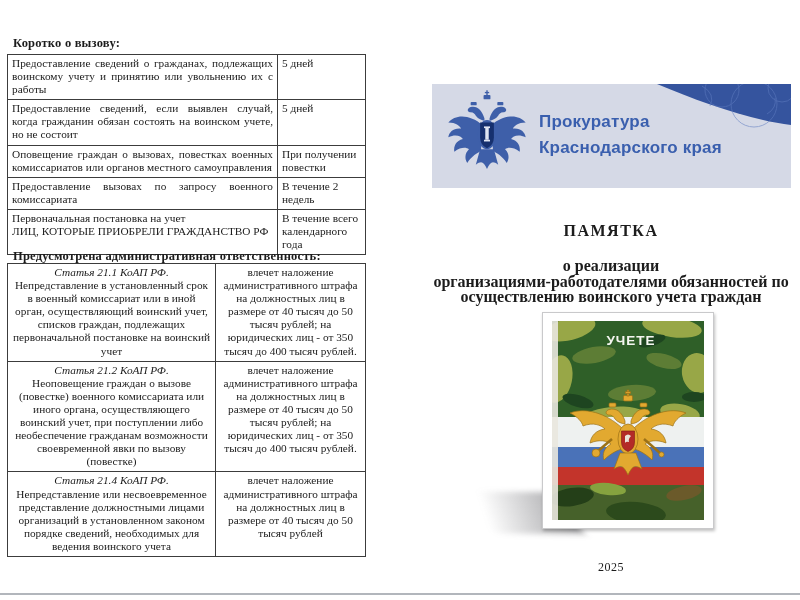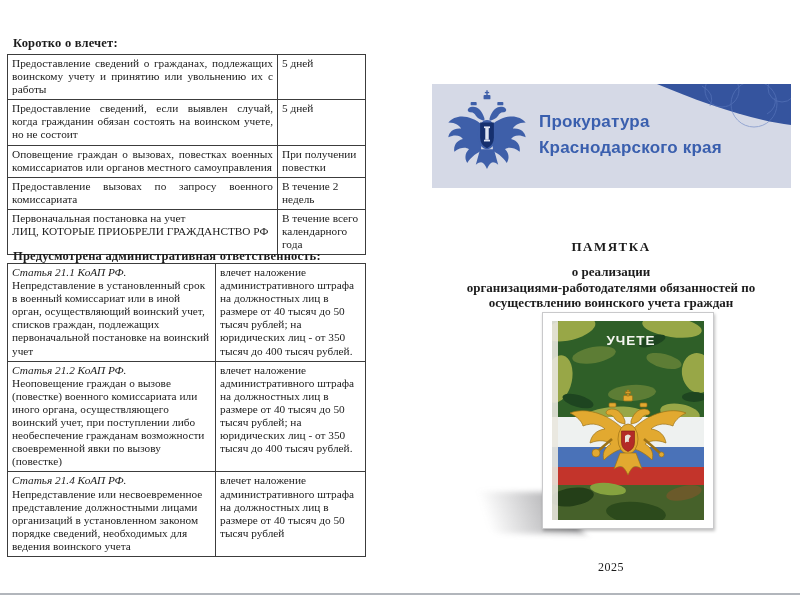--- a/index.html
+++ b/index.html
@@ -13,21 +13,21 @@
     position:absolute; left:13px; font-weight:bold; font-size:12.5px;
     letter-spacing:.2px;
   }
   #deadlines-heading { top:36px; }
   #liability-heading { top:249px; }
   table.doc-table {
     position:absolute; left:7px; border-collapse:collapse; table-layout:fixed;
     width:358px; font-size:11.3px; line-height:1.16;
   }
   #deadlines-table { top:54px; }
-  #liability-table { top:263px; }
+  #liability-table { top:263px;text-align:center; }
   .doc-table td {
     border:1px solid #3c3c3c; vertical-align:top; padding:2px 4px 3px 4px;
   }
   #deadlines-table col.c1 { width:270px; }
   #deadlines-table col.c2 { width:88px; }
   #liability-table col.c1 { width:208px; }
   #liability-table col.c2 { width:150px; }
   #deadlines-table td.activity { text-align:justify; }
   .emph { display:block; }
   .article { font-style:italic; }
@@ -37,22 +37,22 @@
     background:#d5d9e6; overflow:hidden;
   }
   .banner-corner { position:absolute; right:0; top:0; width:359px; height:104px; }
   .banner-org {
     position:absolute; left:107px; top:25px;
     font-family:"Liberation Sans", sans-serif; font-weight:bold;
     font-size:17px; line-height:26px; color:#3a5fae; letter-spacing:.2px;
   }
   .emblem { position:absolute; left:12px; top:5px; width:86px; height:86px; }
   .memo-col { position:absolute; left:424px; width:374px; text-align:center; }
-  #memo-title { top:222px; font-weight:bold; font-size:13px; letter-spacing:1.5px;margin-top:17px; }
-  #memo-subtitle { top:264px; font-weight:bold; font-size:13px; line-height:15.5px; }
+  #memo-title { top:222px; font-weight:bold; font-size:16px; letter-spacing:1.5px; }
+  #memo-subtitle { top:258px; font-weight:bold; font-size:16px; line-height:15.5px; }
   
   .book-shadow {
     position:absolute; left:478px; top:492px; width:90px; height:42px;
     background:linear-gradient(115deg, rgba(0,0,0,0) 15%, rgba(90,90,95,.38) 70%, rgba(70,70,75,.45) 100%);
     transform:skewX(38deg); filter:blur(3px);
   }
   .book {
     position:absolute; left:542px; top:312px; width:172px; height:217px;
     background:#ffffff; border:1px solid #c9c9cb;
     box-shadow:1px 2px 3px rgba(0,0,0,.25); padding:8px 10px 9px 9px;
@@ -64,21 +64,21 @@
     font-family:"Liberation Sans", sans-serif; font-weight:bold;
     font-size:13.5px; line-height:17.5px; color:#f4f6f0; letter-spacing:1px;
   }
   #year { position:absolute; left:424px; top:560px; width:374px; text-align:center;
           font-size:12px; letter-spacing:.5px; }
   .bottom-rule { position:absolute; left:0; top:593px; width:800px; height:2px; background:#b2b6bc; }
 </style>
 </head>
 <body>
 
-<div class="lp-heading" id="deadlines-heading">Коротко о влечет:</div>
+<div class="lp-heading" id="deadlines-heading">Коротко о вызову:</div>
 
 <table class="doc-table" id="deadlines-table">
   <colgroup>
       <col class="c1">
       <col class="c2">
     </colgroup>
   <tbody>
     <tr>
       <td class="activity">Предоставление сведений о гражданах, подлежащих воинскому учету и принятию или увольнению их с работы</td>
       <td>5 дней</td>

